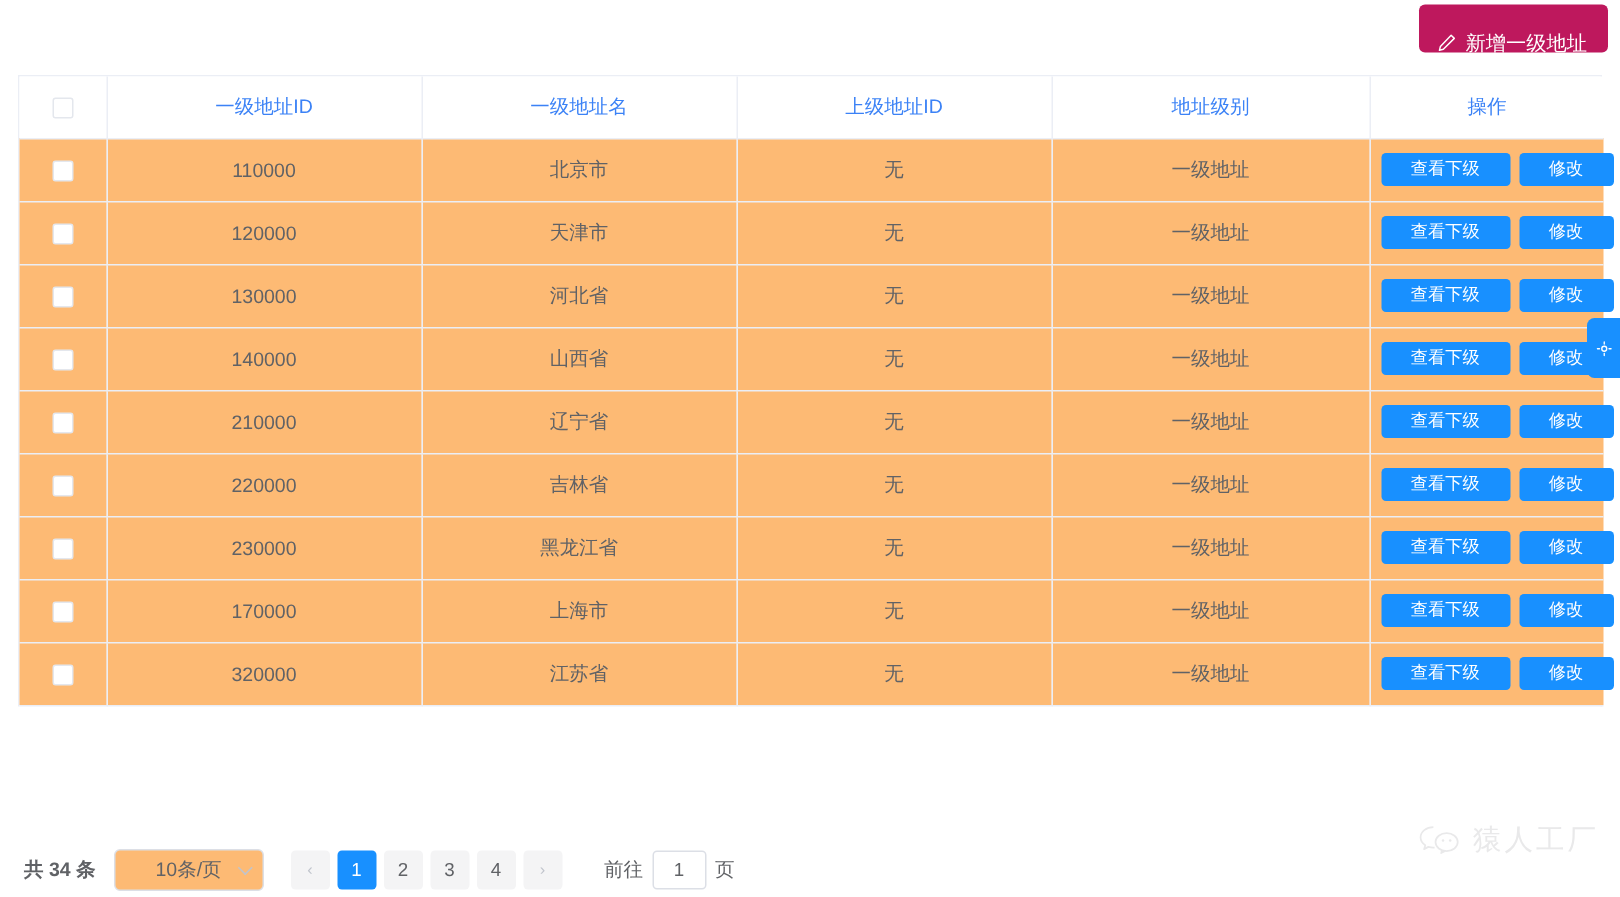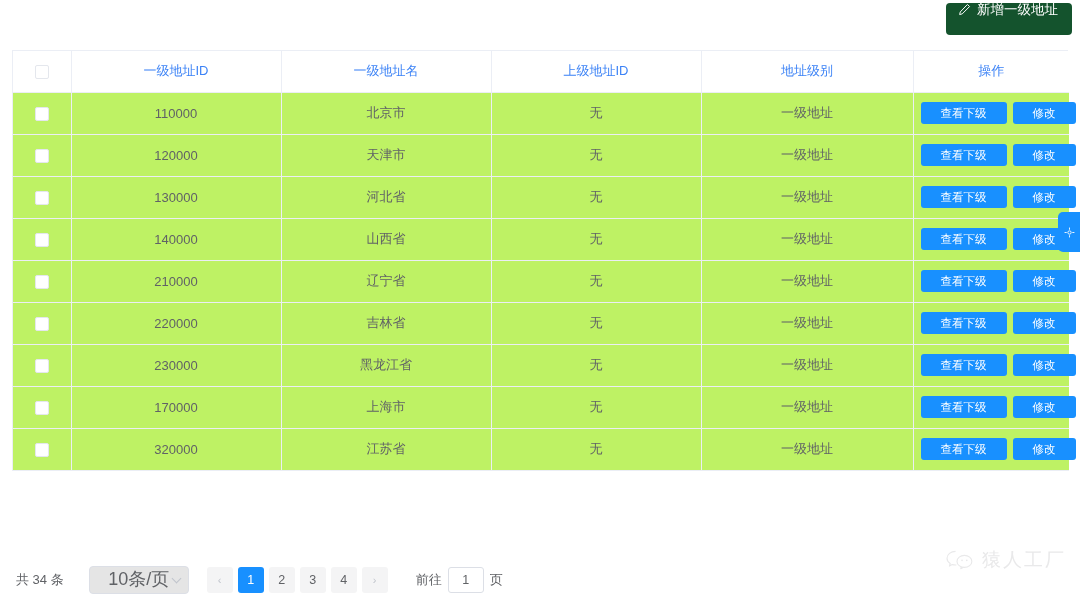--- a/index.html
+++ b/index.html
@@ -19,29 +19,29 @@
   
   .topbar {
     position: absolute;
     top: 0; left: 0; right: 0;
     height: 50px;
   }
   .add-btn {
     position: absolute;
     right: 8px; top: 3px;
     height: 32px;
-    padding: 0 14px 16px 12px;
-    background: #14532d;
+    padding: 0 14px 0 12px;
+    background: #be185d;
     border: none;
     border-radius: 4px;
     color: #ffffff;
     font-size: 13.5px;
     font-family: "Liberation Sans", "DejaVu Sans", sans-serif;
     display: flex;
-    align-items: flex-start;
+    align-items: flex-end;
     gap: 6px;
     cursor: pointer;
     line-height: 1;
   }
   .add-btn .pen-icon {
     display: inline-flex;
     width: 13px; height: 13px;
     align-items: center; justify-content: center;
   }
   .add-btn .pen-icon svg { display: block; }
@@ -81,21 +81,21 @@
   }
   table.grid th:last-child, table.grid td:last-child { border-right: none; }
   table.grid td {
     height: 42px;
     font-size: 13px;
     color: #606266;
     text-align: center;
     border-bottom: 1px solid #ebeef5;
     border-right: 1px solid #ebeef5;
     padding: 0 4px;
-    background: #bef264;
+    background: #fdba74;
   }
   .cb {
     display: inline-block;
     width: 14px; height: 14px;
     border: 1px solid #e4e7ed;
     border-radius: 2px;
     background: #fff;
     vertical-align: middle;
     cursor: pointer;
   }
@@ -139,33 +139,34 @@
   
   .pager {
     position: absolute;
     left: 16px;
     top: 566px;
     display: flex;
     align-items: center;
     font-size: 13px;
     color: #606266;
   }
-  .pg-total { margin-right: 25px; white-space: nowrap; }
+  .pg-total { margin-right: 12px; white-space: nowrap; font-weight: bold; }
   .pg-sizes {
     position: relative;
     width: 100px; height: 28px;
     border: 1px solid #dcdfe6;
     border-radius: 4px;
     display: flex;
+    align-items: center;
     justify-content: center;
-    font-size: 18px;
+    font-size: 13px;
     color: #606266;
     cursor: pointer;
     margin-right: 18px;
-    background: #e5e5e5;
+    background: #fdba74;
   }
   .pg-sizes .chev {
     position: absolute;
     right: 8px; top: 50%;
     margin-top: -3px;
     width: 7px; height: 7px;
     border-right: 1px solid #c0c4cc;
     border-bottom: 1px solid #c0c4cc;
     transform: rotate(45deg);
     margin-top: -5px;

